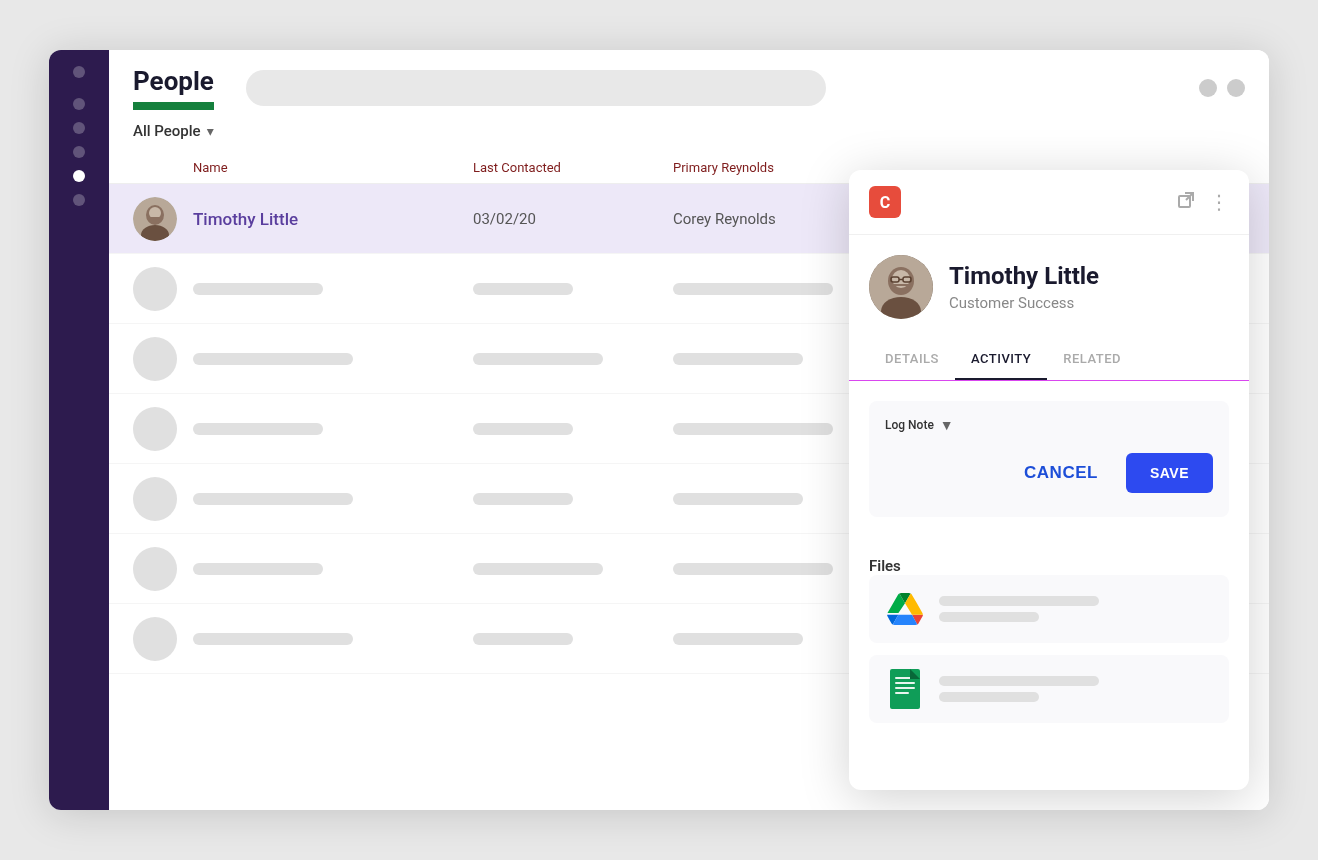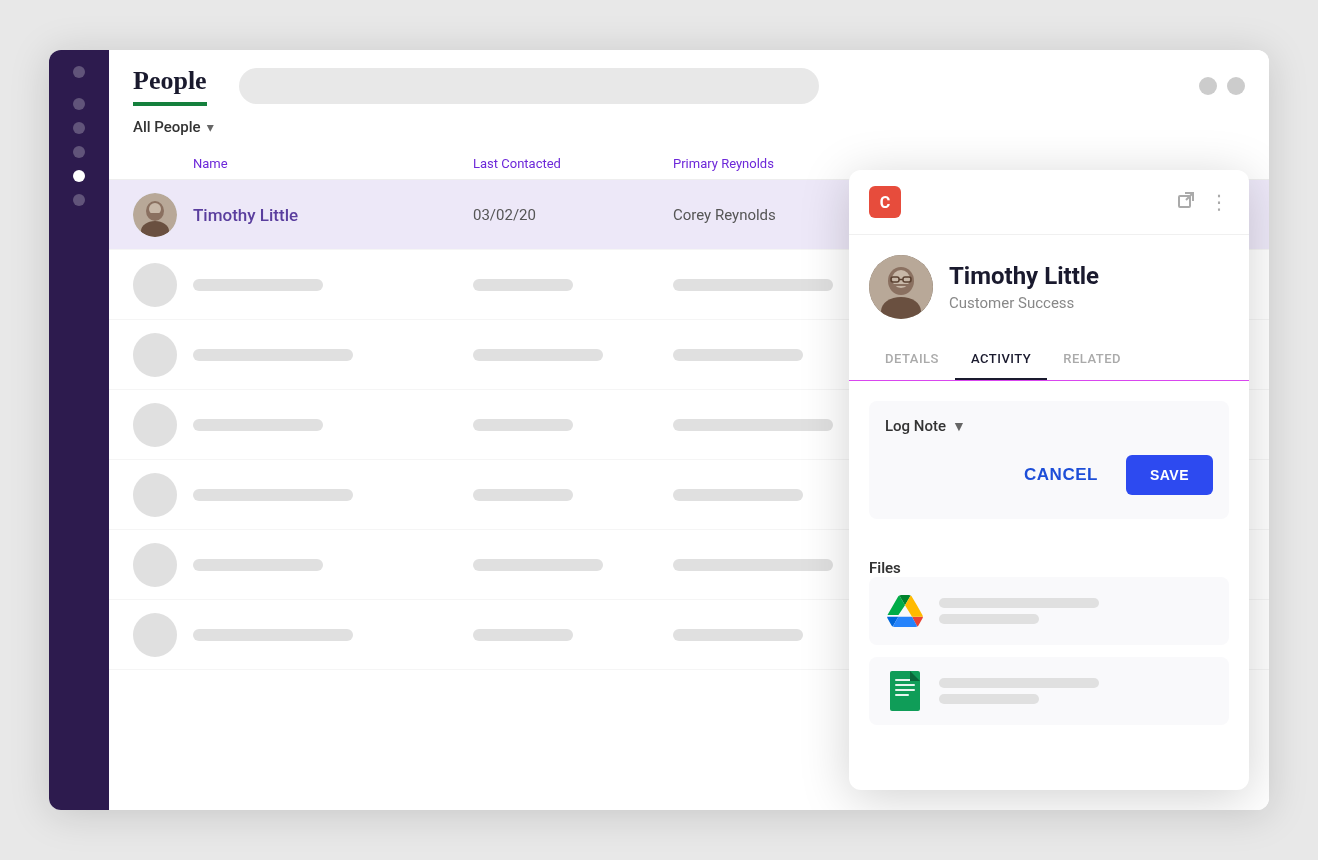--- a/index.html
+++ b/index.html
@@ -66,24 +66,23 @@
       align-items: center;
       padding: 16px 24px 0 24px;
       gap: 16px;
     }
 
     .page-title {
       font-size: 26px;
       font-weight: 700;
       color: #1a1a2e;
       padding-bottom: 6px;
-      border-bottom: 4px solid #15803d;
+      border-bottom: 8px solid #15803d;
       margin-right: 16px;
       white-space: nowrap;
-      font-family: Liberation Serif, serif;
     }
 
     .search-bar {
       flex: 1;
       height: 36px;
       background: #e8e8e8;
       border-radius: 18px;
       max-width: 580px;
     }
 
@@ -128,21 +127,21 @@
     .table-header {
       display: grid;
       grid-template-columns: 60px 280px 200px 260px 1fr;
       padding: 0 24px;
       border-bottom: 1px solid #eee;
       margin-bottom: 0;
     }
 
     .table-header-cell {
       font-size: 13px;
-      color: #6d28d9;
+      color: #7f1d1d;
       font-weight: 400;
       padding: 8px 0;
     }
 
     .table-row {
       display: grid;
       grid-template-columns: 60px 280px 200px 260px 1fr;
       padding: 0 24px;
       align-items: center;
       border-bottom: 1px solid #f5f5f5;
@@ -299,21 +298,21 @@
     }
 
     .log-note-header {
       display: flex;
       align-items: center;
       gap: 6px;
       margin-bottom: 12px;
     }
 
     .log-note-label {
-      font-size: 15px;
+      font-size: 12px;
       font-weight: 500;
       color: #333;
     }
 
     .log-note-arrow {
       color: #666;
       font-size: 14px;
     }
 
     .note-input-area {

